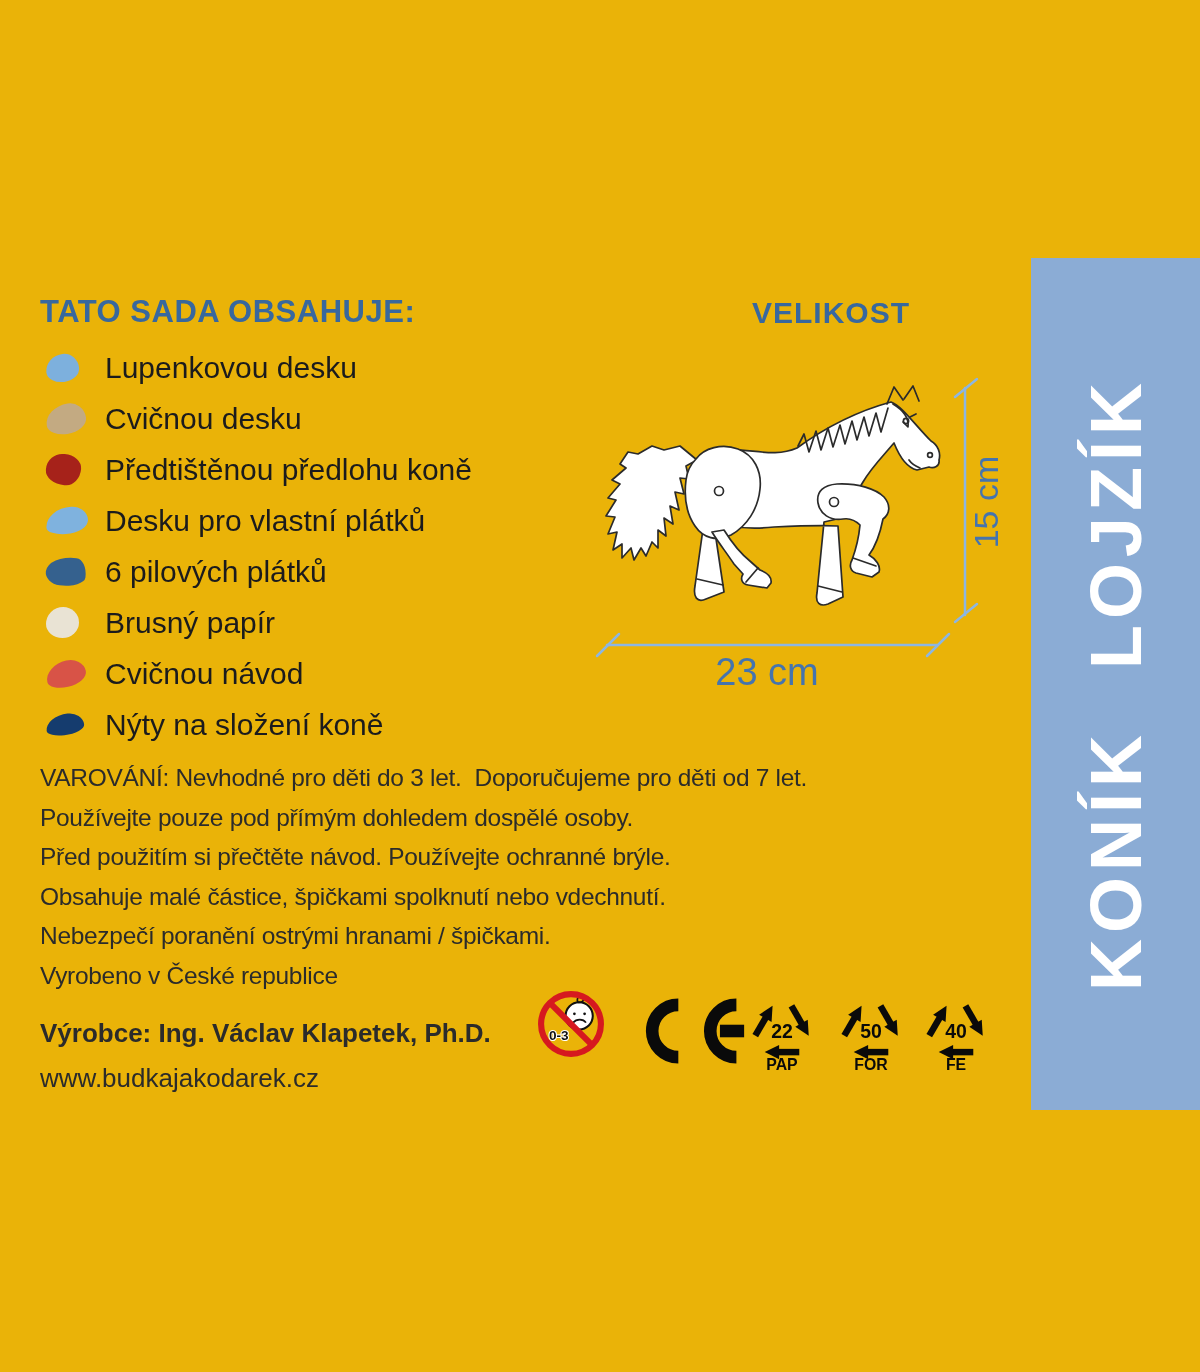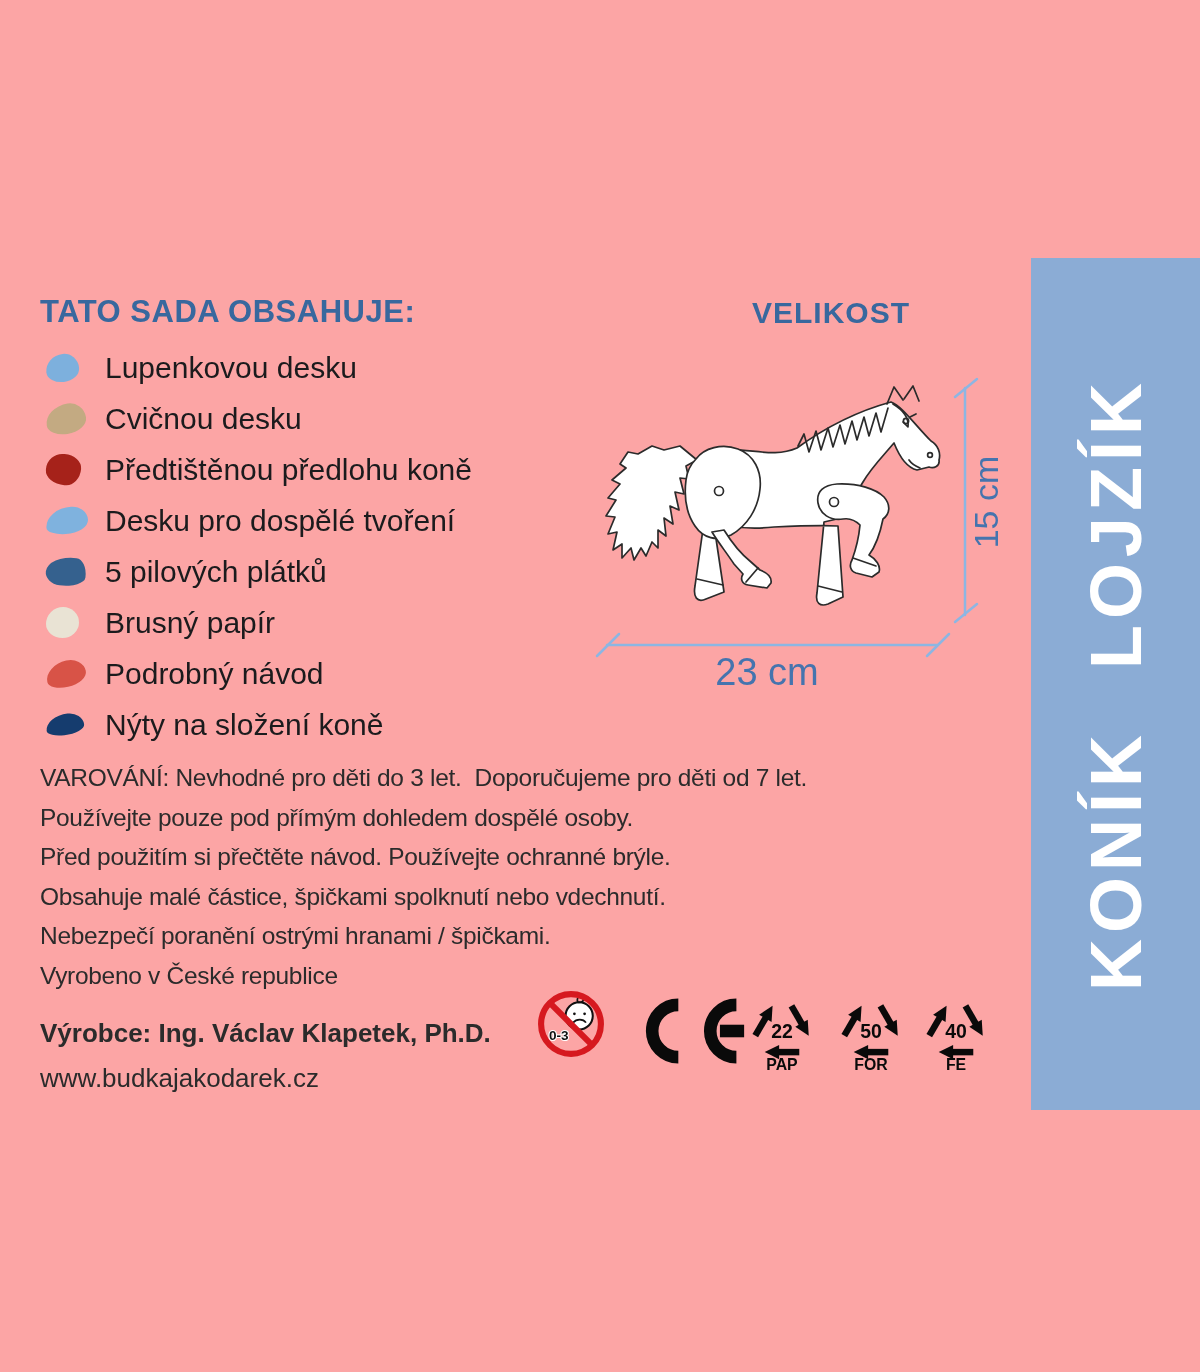--- a/index.html
+++ b/index.html
@@ -1,17 +1,17 @@
 <!DOCTYPE html>
 <html><head>
 <meta charset="utf-8">
 <style>
   html,body{margin:0;padding:0;background:#ffffff;}
   #canvas{
-    position:relative;width:1200px;height:1372px;background:#fca5a5;overflow:hidden;
+    position:relative;width:1200px;height:1372px;background:#eab308;overflow:hidden;
     font-family:"Liberation Sans","DejaVu Sans",sans-serif;
   }
   
   .main-heading{
     position:absolute;left:40px;top:294px;
     font-size:31px;font-weight:bold;color:#38689e;letter-spacing:.5px;
   }
   .kit-list{position:absolute;left:40px;top:342px;margin:0;padding:0;list-style:none;width:560px;}
   .kit-item{position:relative;height:51px;display:flex;align-items:center;}
   .blob{display:inline-block;flex:0 0 auto;margin-left:6px;}
@@ -63,33 +63,33 @@
     <li class="kit-item">
       <span class="blob b3" style="background: rgb(195, 170, 130);"></span>
       <span class="kit-label">Cvičnou desku</span>
     </li>
     <li class="kit-item">
       <span class="blob b2" style="background: rgb(166, 34, 26);"></span>
       <span class="kit-label">Předtištěnou předlohu koně</span>
     </li>
     <li class="kit-item">
       <span class="blob b4" style="background: rgb(127, 178, 222);"></span>
-      <span class="kit-label">Desku pro dospělé tvoření</span>
+      <span class="kit-label">Desku pro vlastní plátků</span>
     </li>
     <li class="kit-item">
       <span class="blob b5" style="background: rgb(53, 97, 142);"></span>
-      <span class="kit-label">5 pilových plátků</span>
+      <span class="kit-label">6 pilových plátků</span>
     </li>
     <li class="kit-item">
       <span class="blob b6" style="background: rgb(233, 227, 212);"></span>
       <span class="kit-label">Brusný papír</span>
     </li>
     <li class="kit-item">
       <span class="blob b7" style="background: rgb(216, 83, 71);"></span>
-      <span class="kit-label">Podrobný návod</span>
+      <span class="kit-label">Cvičnou návod</span>
     </li>
     <li class="kit-item">
       <span class="blob b8" style="background: rgb(21, 60, 110);"></span>
       <span class="kit-label">Nýty na složení koně</span>
     </li>
   </ul>
 
   <div class="size-heading">VELIKOST</div>
 
   <svg class="size-figure" width="440" height="340" viewBox="0 0 440 340">

